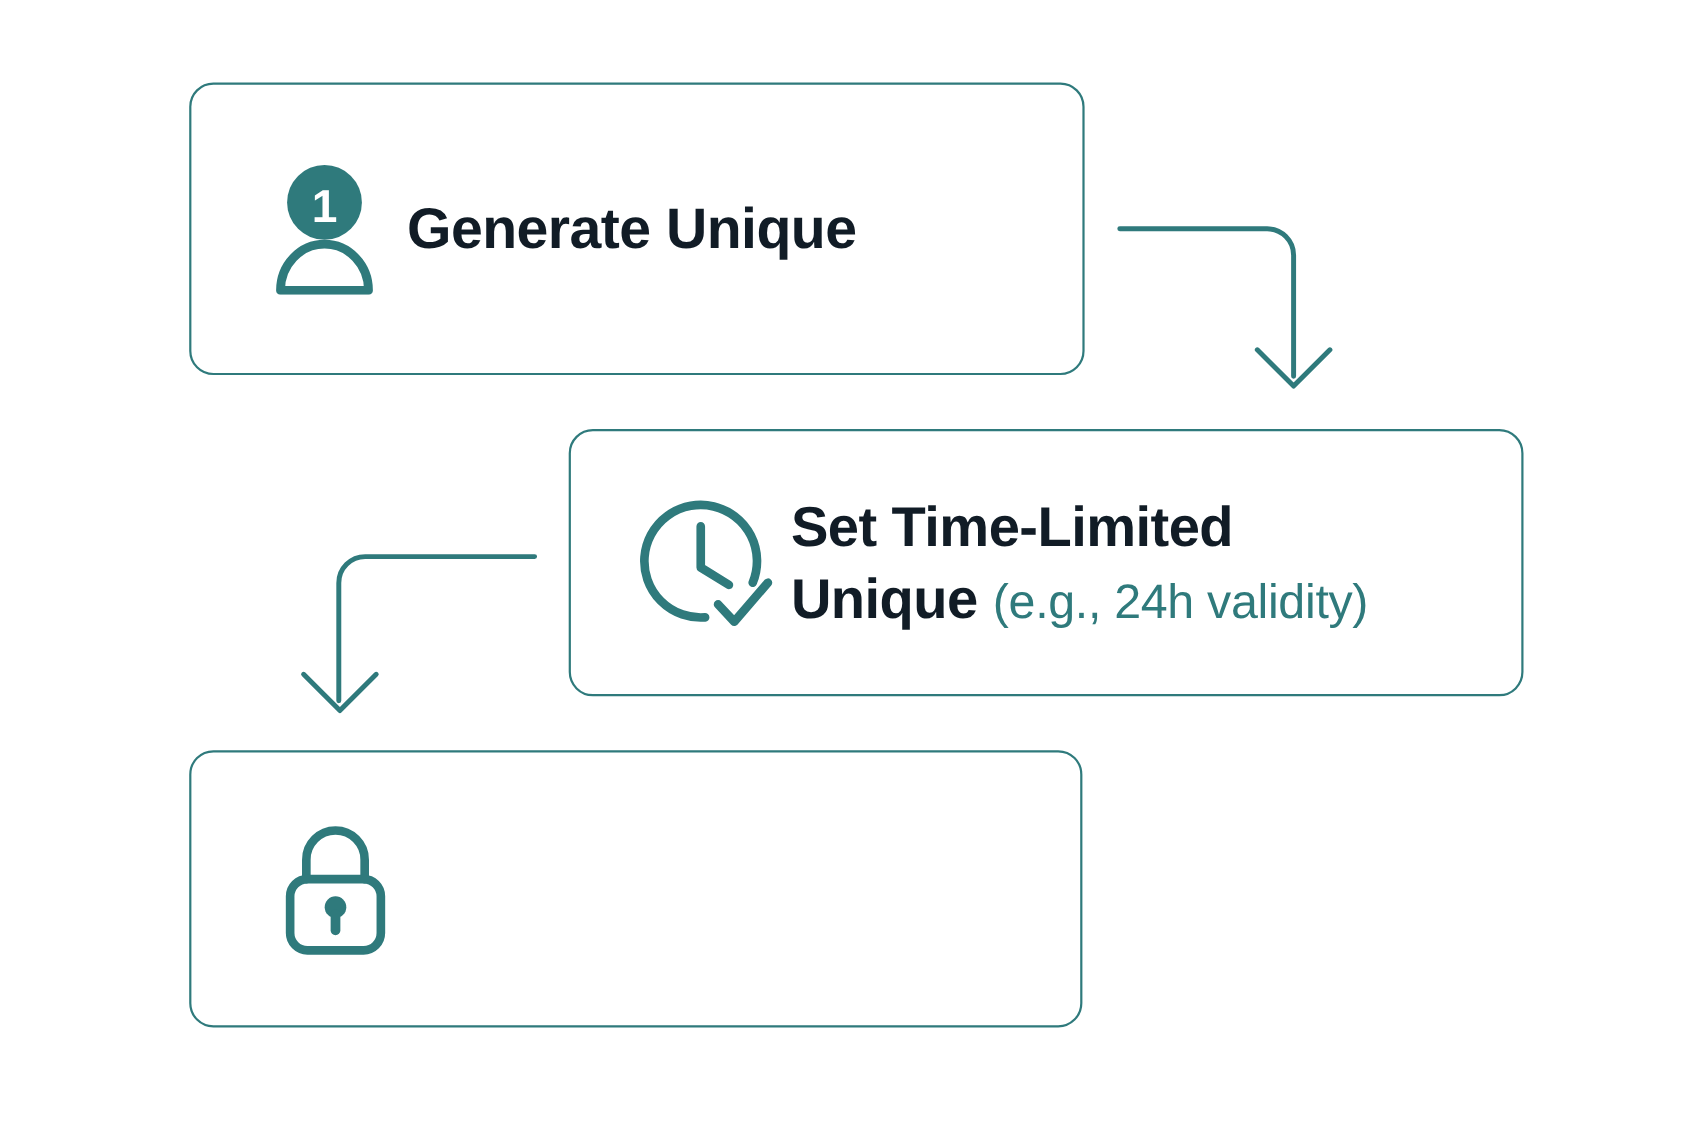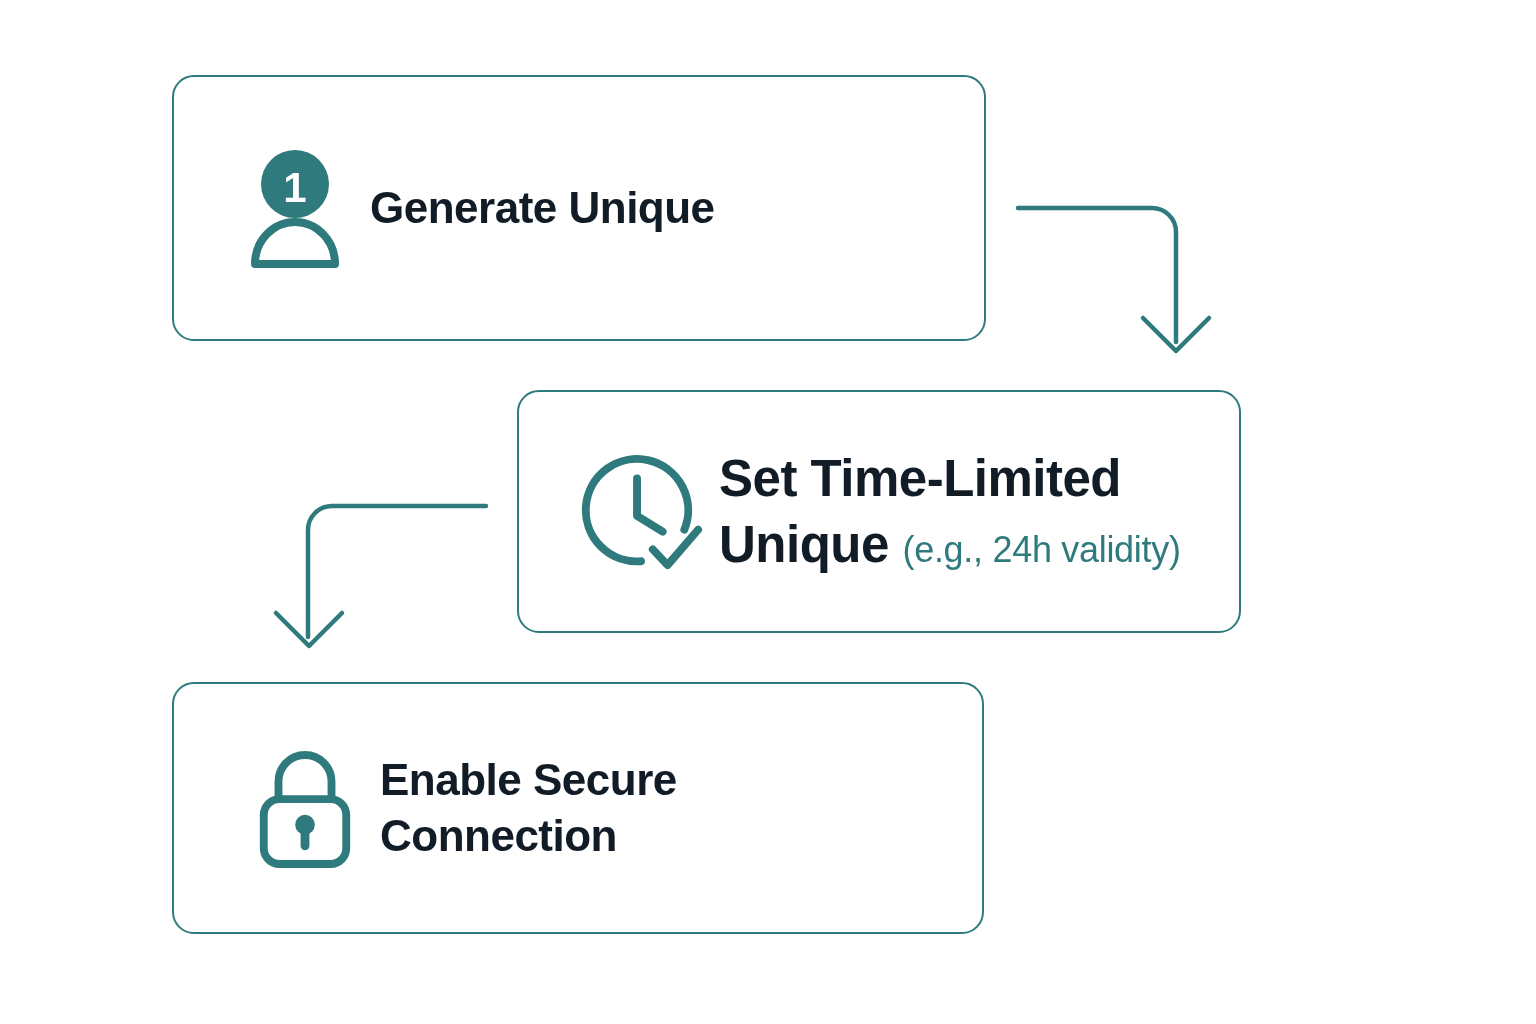--- a/index.html
+++ b/index.html
@@ -19,48 +19,48 @@
   .step-box{
     position:absolute;
     box-sizing:border-box;
     background:#ffffff;
     border:2px solid #2F7A7C;
     border-radius:22px;
     display:flex;
     align-items:center;
   }
   #box-1{left:172px;top:75px;width:814px;height:266px;}
-  #box-2{left:517px;top:390px;width:724px;height:243px;}
+  #box-2{left:517px;top:390px;width:868px;height:243px;}
   #box-3{left:172px;top:682px;width:812px;height:252px;}
 
   .step-icon{
     flex:0 0 auto;
     display:flex;align-items:center;justify-content:center;
   }
   #box-1 .step-icon{margin-left:68px;width:106px;}
   #box-2 .step-icon{margin-left:56px;width:130px;}
   #box-3 .step-icon{margin-left:72px;width:118px;}
 
   .step-text{
     flex:1 1 auto;
     color:#111C26;
-    font-size:44px;
+    font-size:52px;
     font-weight:700;
     line-height:1.28;
     letter-spacing:-0.5px;
   }
   #box-1 .step-text{margin-left:22px;}
   #box-2 .step-text{margin-left:14px;font-size:51px;}
   #box-3 .step-text{margin-left:16px;}
 
   .text-line{display:block;white-space:nowrap;}
   .note{
     color:#2F7A7C;
     font-weight:500;
-    font-size:36px;
+    font-size:44px;
     letter-spacing:-0.3px;
   }
 </style>
 </head>
 <body>
 
 <div id="stage">
 
   <svg id="connectors" viewBox="0 0 1536 1024" width="1536" height="1024" xmlns="http://www.w3.org/2000/svg">
     <g fill="none" stroke="#2F7A7C" stroke-width="4.5" stroke-linecap="round" stroke-linejoin="round">
@@ -118,19 +118,15 @@
 
           <rect x="13" y="56" width="84" height="66" rx="16" ry="16"></rect>
         </g>
 
         <g fill="#2F7A7C">
           <circle cx="55" cy="82" r="10"></circle>
           <rect x="50.5" y="84" width="9" height="24" rx="4.5"></rect>
         </g>
       </svg>
     </div>
-    <div class="step-text">
-      <span class="text-line">Enable Secure</span>
-      <span class="text-line">Connection</span>
-    </div>
   </div>
 
 </div>
 
 </body></html>

